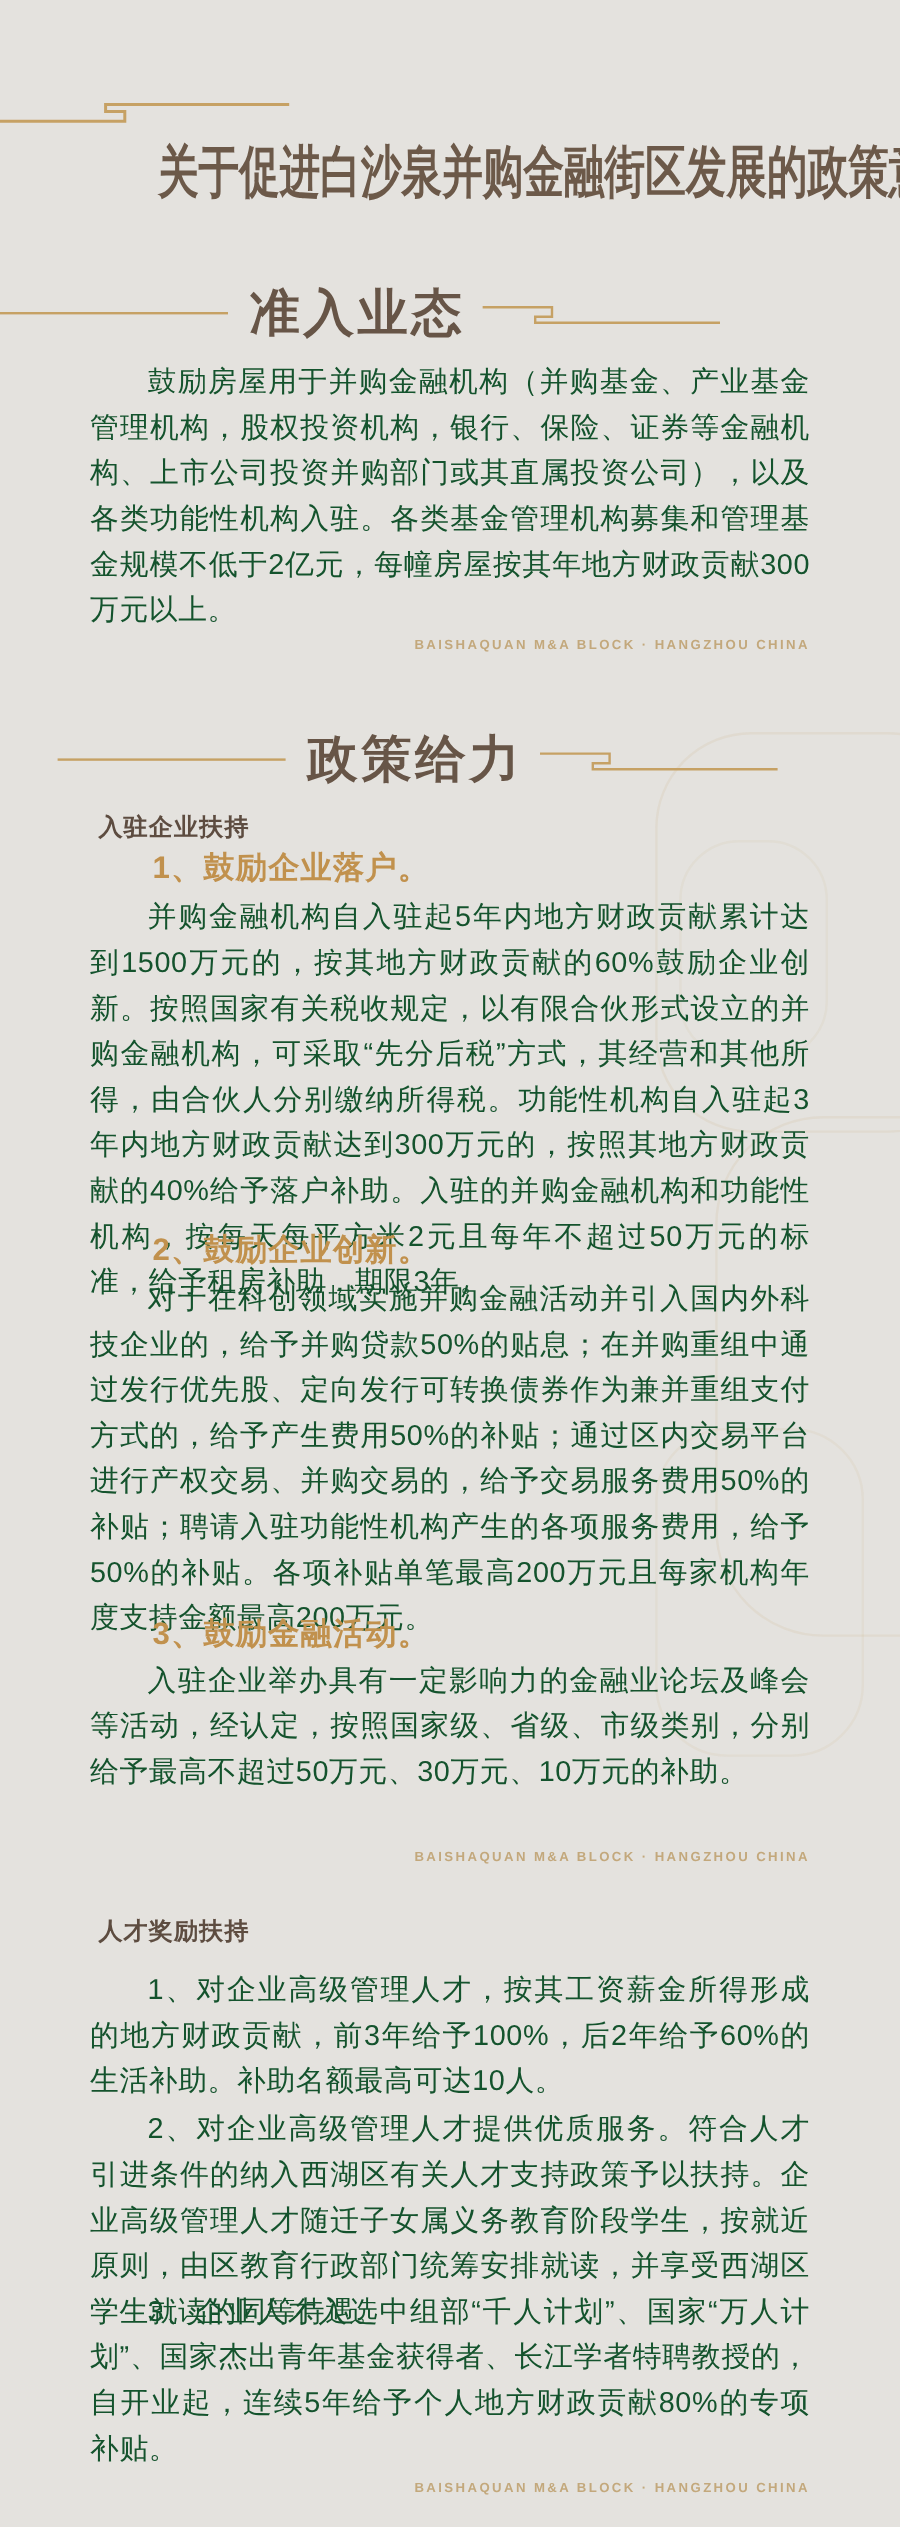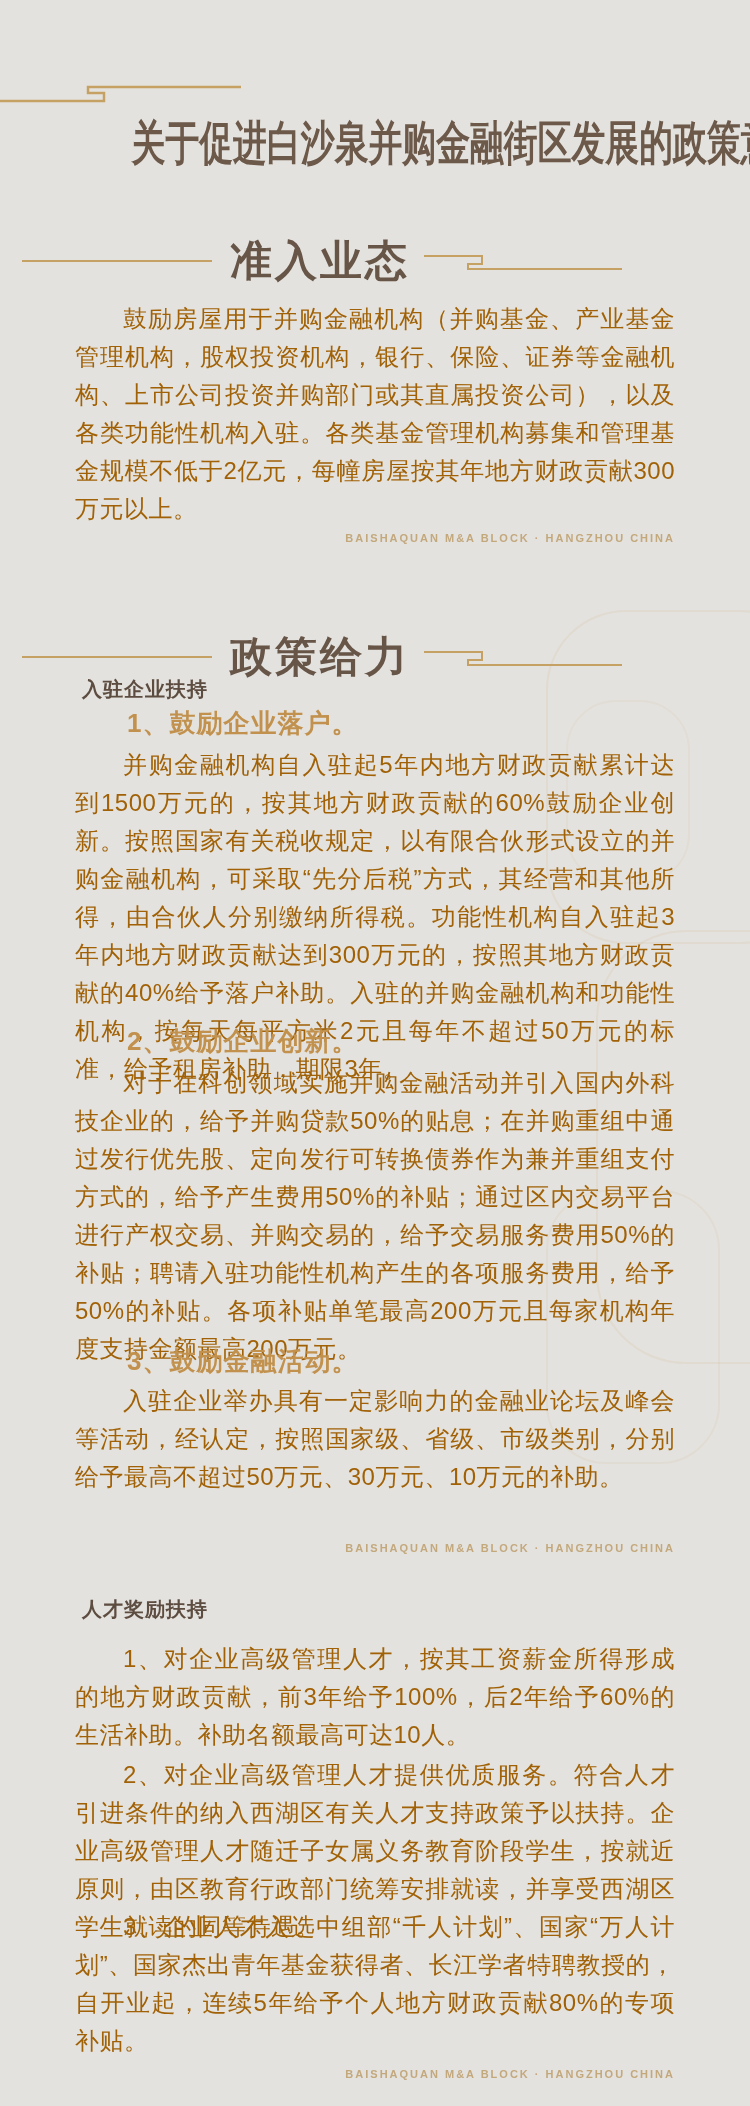--- a/index.html
+++ b/index.html
@@ -18,30 +18,30 @@
   .top-deco{position:absolute;top:84px;left:0;}
 
   .title-wrap{position:absolute;top:112px;left:0;width:750px;text-align:center;}
   .title-wrap .t{
     display:inline-block;white-space:nowrap;
     font-family:"Liberation Serif","DejaVu Serif",serif;
     font-size:47px;font-weight:bold;color:#6c5949;
     transform:scaleX(0.72);transform-origin:center;
   }
 
-  .sec-header{position:absolute;left:0;width:624px;display:flex;align-items:center;justify-content:flex-end;}
+  .sec-header{position:absolute;left:0;width:624px;display:flex;align-items:center;justify-content:flex-start;}
   .sec-header .hline{width:190px;height:2px;background:#c6a164;margin-right:18px;flex:none;}
   .sec-header .htxt{font-size:42px;font-weight:bold;color:#675547;letter-spacing:3px;line-height:1.2;flex:none;}
   .sec-header .hdeco{margin-left:14px;flex:none;position:relative;top:4px;}
   .sec1{top:236px;}
-  .sec2{top:632px;}
+  .sec2{top:608px;margin-left:48px;}
 
   .body-par{
     position:absolute;left:75px;width:600px;
-    font-size:24px;line-height:38px;color:#a16207;
+    font-size:24px;line-height:38px;color:#14532d;
     text-align:justify;text-indent:2em;letter-spacing:0.5px;
   }
   .par-access{top:300px;}
   .par-item1{top:746px;}
   .par-item2{top:1064px;}
   .par-item3{top:1382px;}
   .par-t1{top:1640px;}
   .par-t2{top:1756px;}
   .par-t3{top:1908px;}
 

